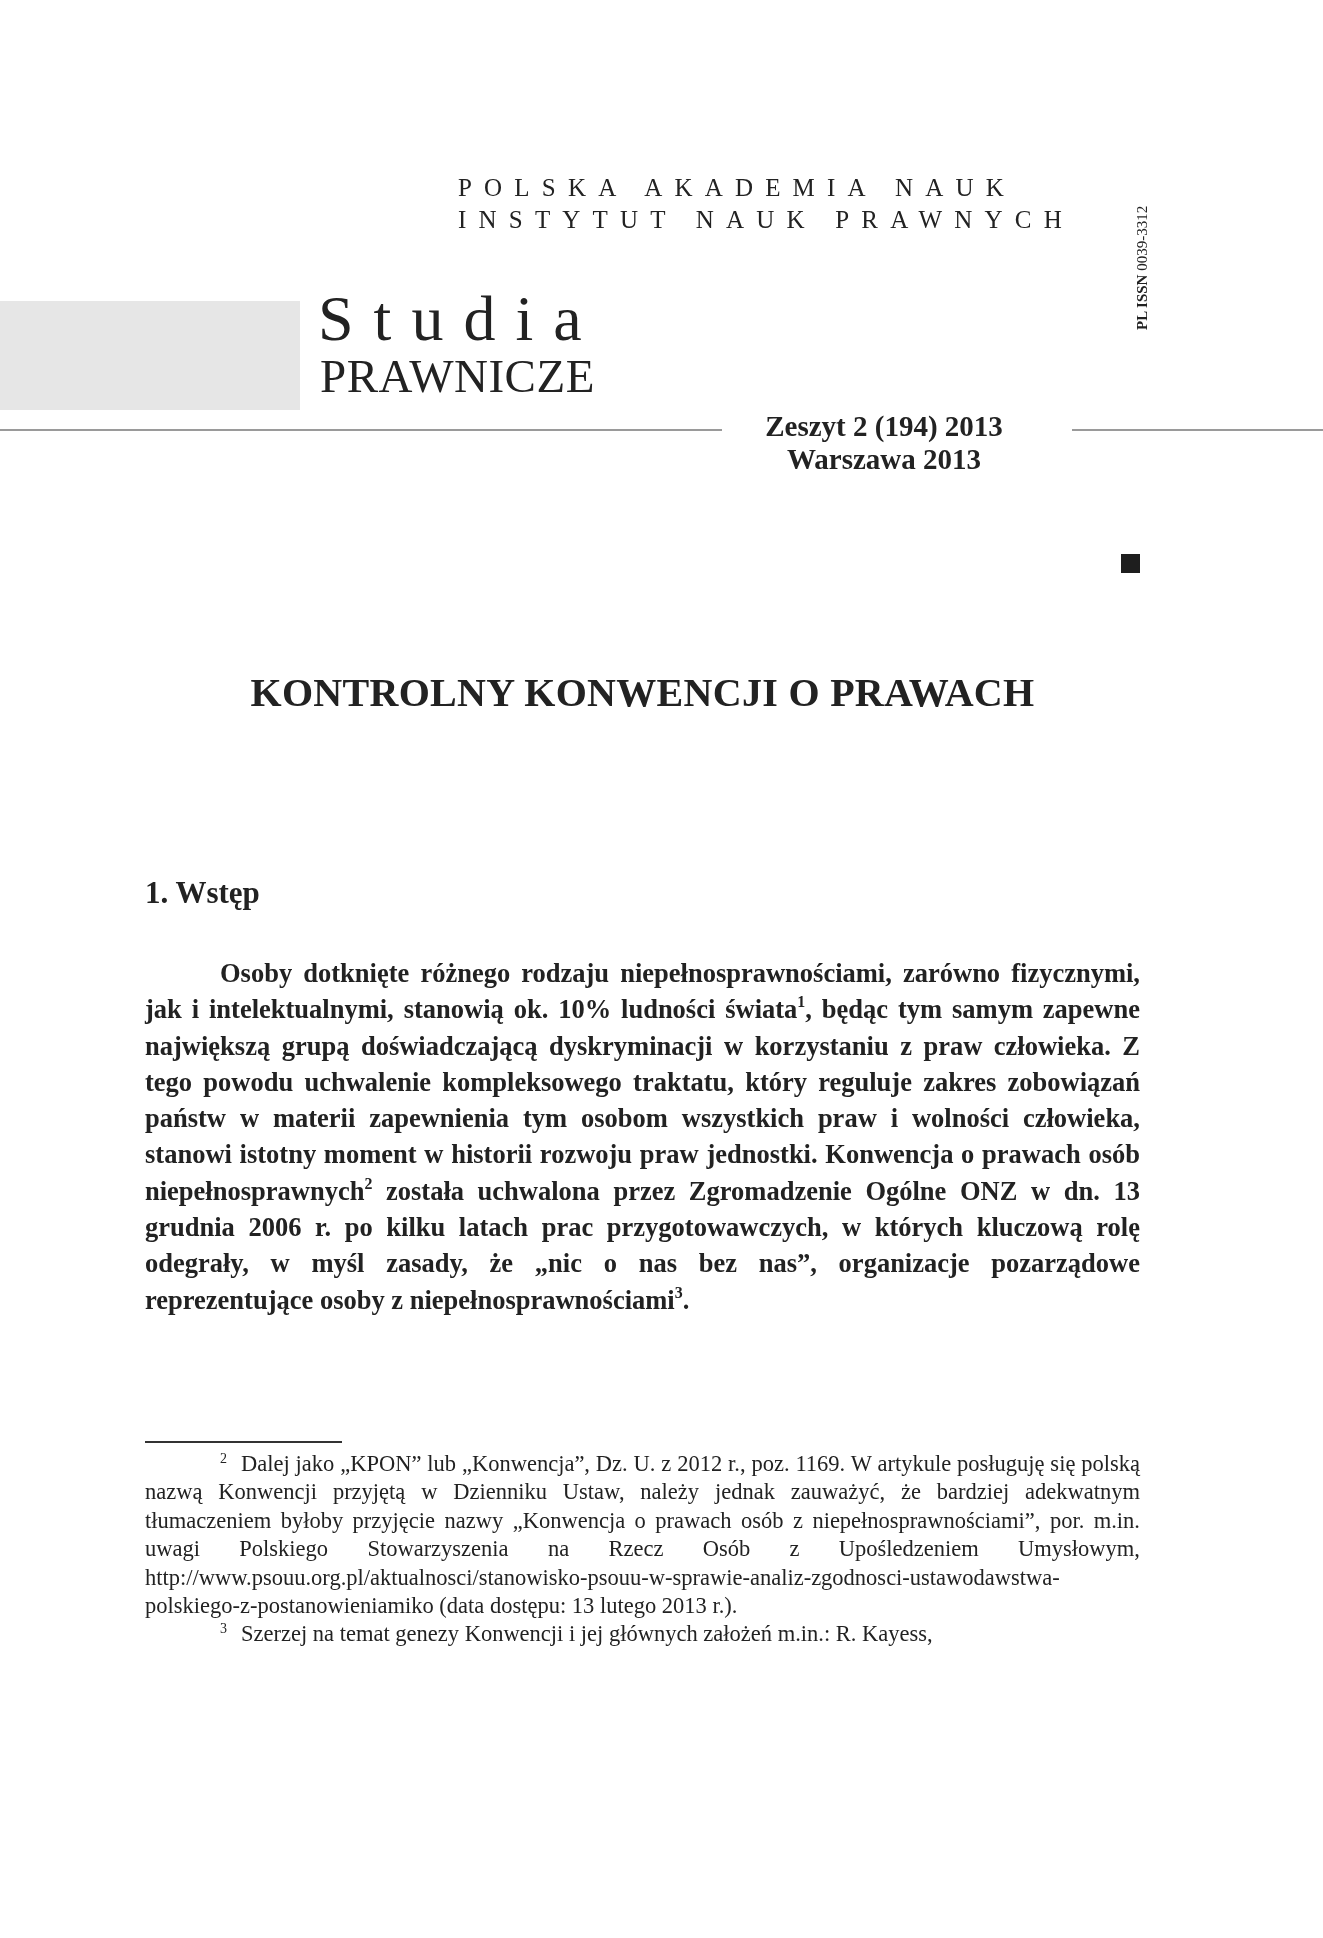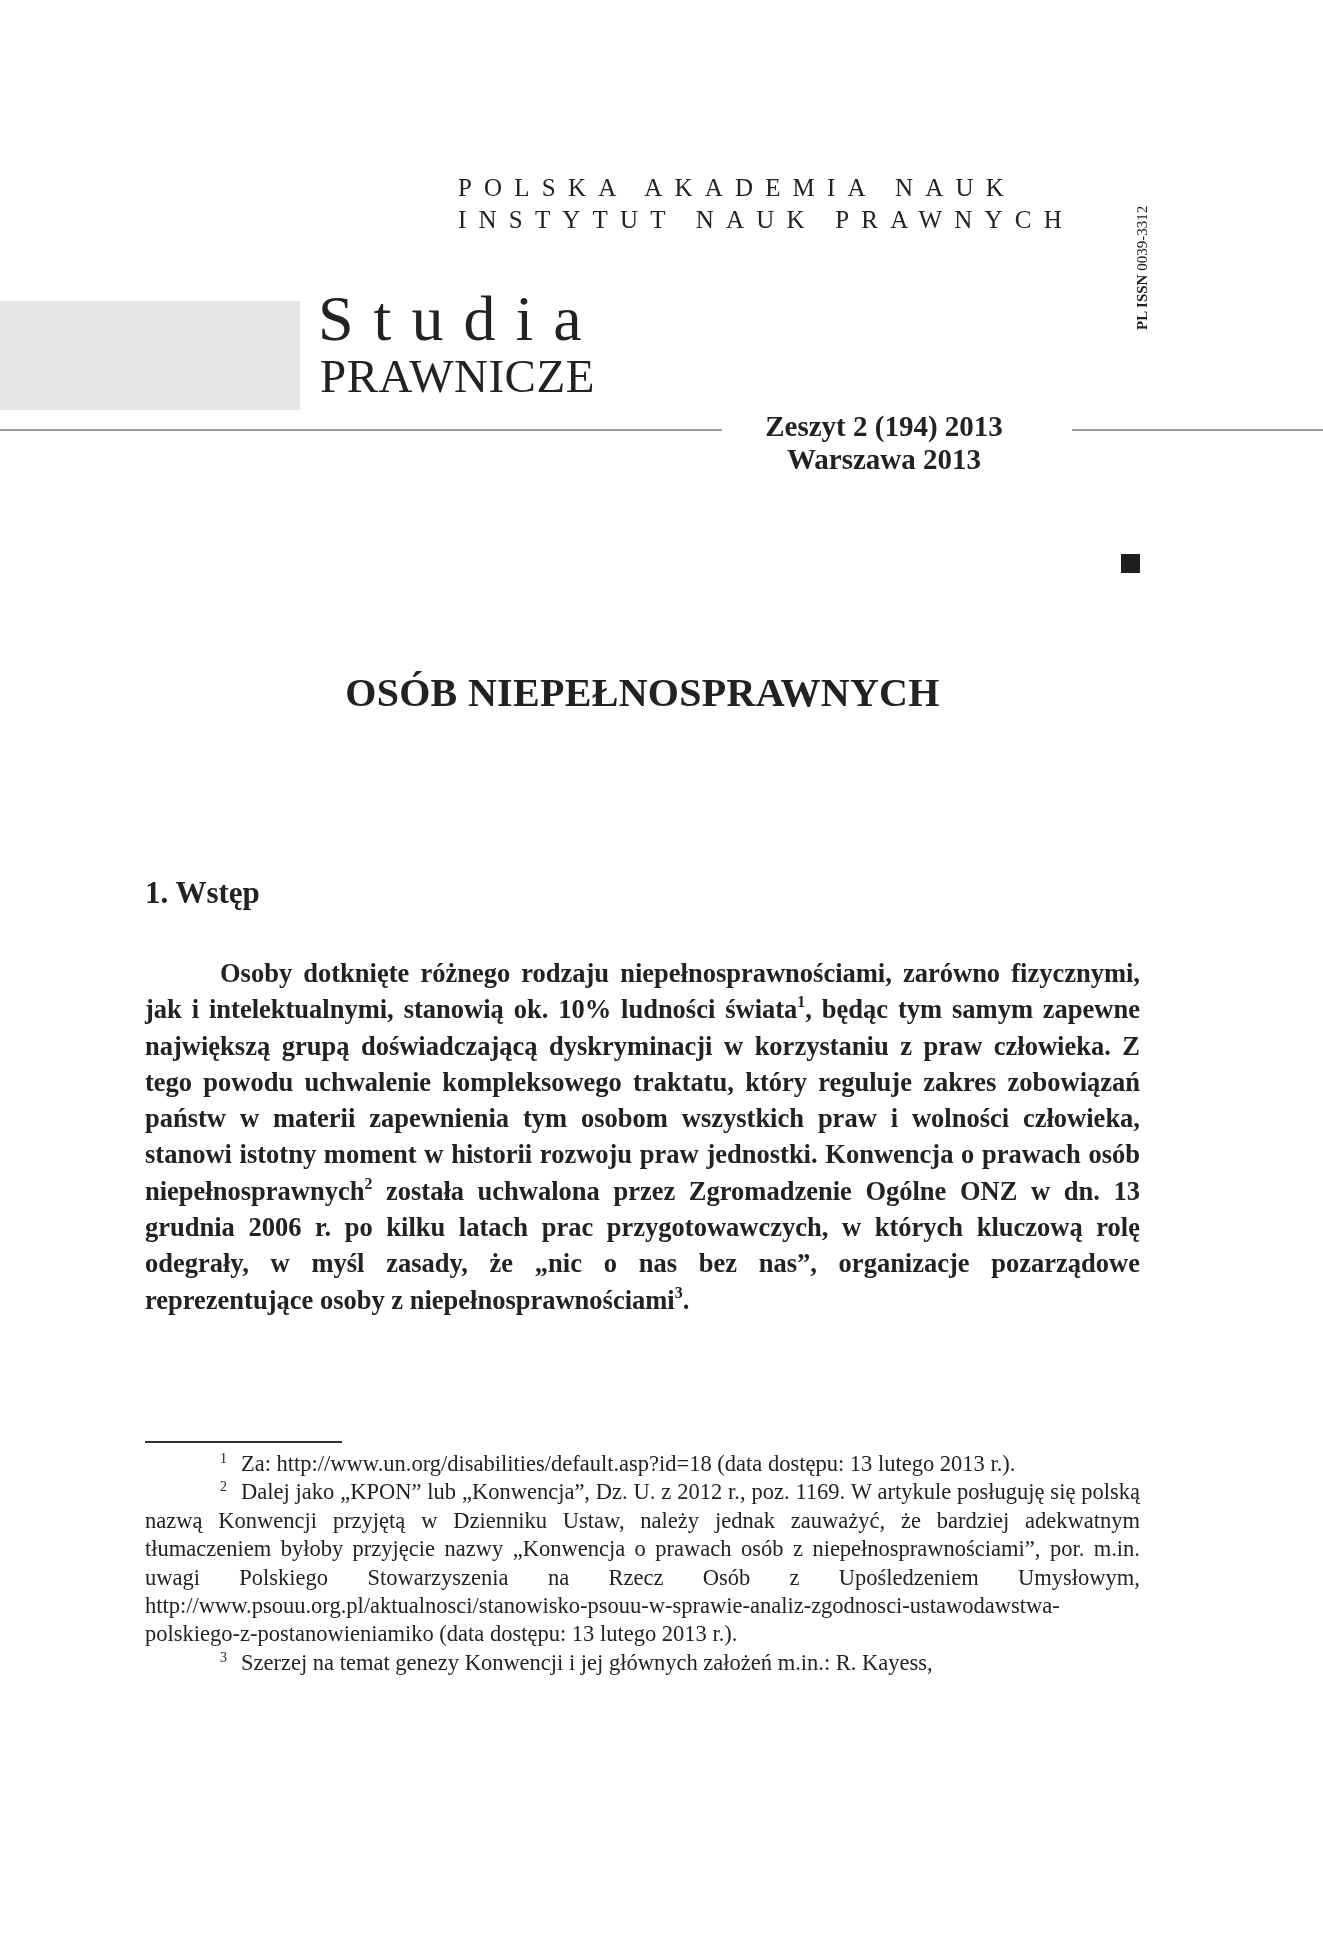--- a/index.html
+++ b/index.html
@@ -53,28 +53,27 @@
 
 <div class="abs rule rule-left"></div>
 <div class="abs rule rule-right"></div>
 
 <div class="abs zeszyt">Zeszyt 2 (194) 2013</div>
 <div class="abs zeszyt warszawa">Warszawa 2013</div>
 
 <div class="abs author"><span class="sq"></span></div>
 
 <div class="abs title">
-  <div>OSÓB NIEPEŁNOSPRAWNYCH</div>
+  <div>KONTROLNY KONWENCJI O PRAWACH</div>
 </div>
 
 <div class="abs section">1. Wstęp</div>
 
 <div class="abs body-text">
   <p><span>Osoby dotknięte różnego rodzaju niepełnosprawnościami, zarówno fizycznymi, jak i intelektualnymi, stanowią ok. 10% ludności świata</span><sup>1</sup><span>, będąc tym samym zapewne największą grupą doświadczającą dyskryminacji w korzystaniu z praw człowieka. Z tego powodu uchwalenie kompleksowego traktatu, który reguluje zakres zobowiązań państw w materii zapewnienia tym osobom wszystkich praw i wolności człowieka, stanowi istotny moment w historii rozwoju praw jednostki. Konwencja o prawach osób niepełnosprawnych</span><sup>2</sup><span> została uchwalona przez Zgromadzenie Ogólne ONZ w dn. 13 grudnia 2006 r. po kilku latach prac przygotowawczych, w których kluczową rolę odegrały, w myśl zasady, że „nic o nas bez nas”, organizacje pozarządowe reprezentujące osoby z niepełnosprawnościami</span><sup>3</sup><span>.</span></p>
 </div>
 
 <div class="abs fn-rule"></div>
 
 <div class="abs footnotes">
-  <p><span class="fn-num">1</span><span>Za: http://www.un.org/disabilities/default.asp?id=18 (data dostępu: 13 lutego 2013 r.).</span></p>
   <p><span class="fn-num">2</span><span>Dalej jako „KPON” lub „Konwencja”, Dz. U. z 2012 r., poz. 1169. W artykule posługuję się polską nazwą Konwencji przyjętą w Dzienniku Ustaw, należy jednak zauważyć, że bardziej adekwatnym tłumaczeniem byłoby przyjęcie nazwy „Konwencja o prawach osób z niepełnosprawnościami”, por. m.in. uwagi Polskiego Stowarzyszenia na Rzecz Osób z Upośledzeniem Umysłowym, http://www.psouu.org.pl/aktualnosci/stanowisko-psouu-w-sprawie-analiz-zgodnosci-ustawodawstwa-polskiego-z-postanowieniamiko (data dostępu: 13 lutego 2013 r.).</span></p>
   <p><span class="fn-num">3</span><span>Szerzej na temat genezy Konwencji i jej głównych założeń m.in.: R. Kayess,</span></p>
 </div>
 
 </body></html>

